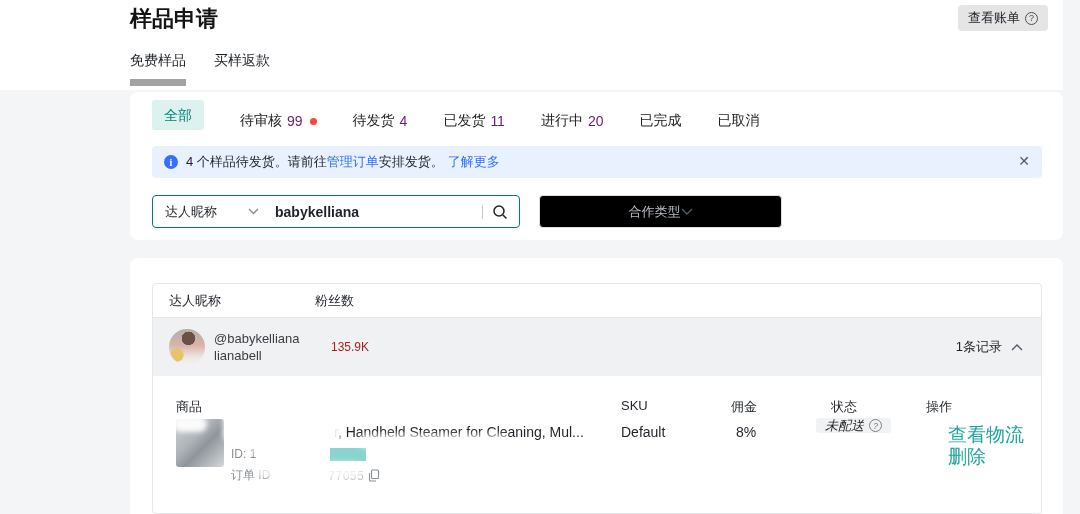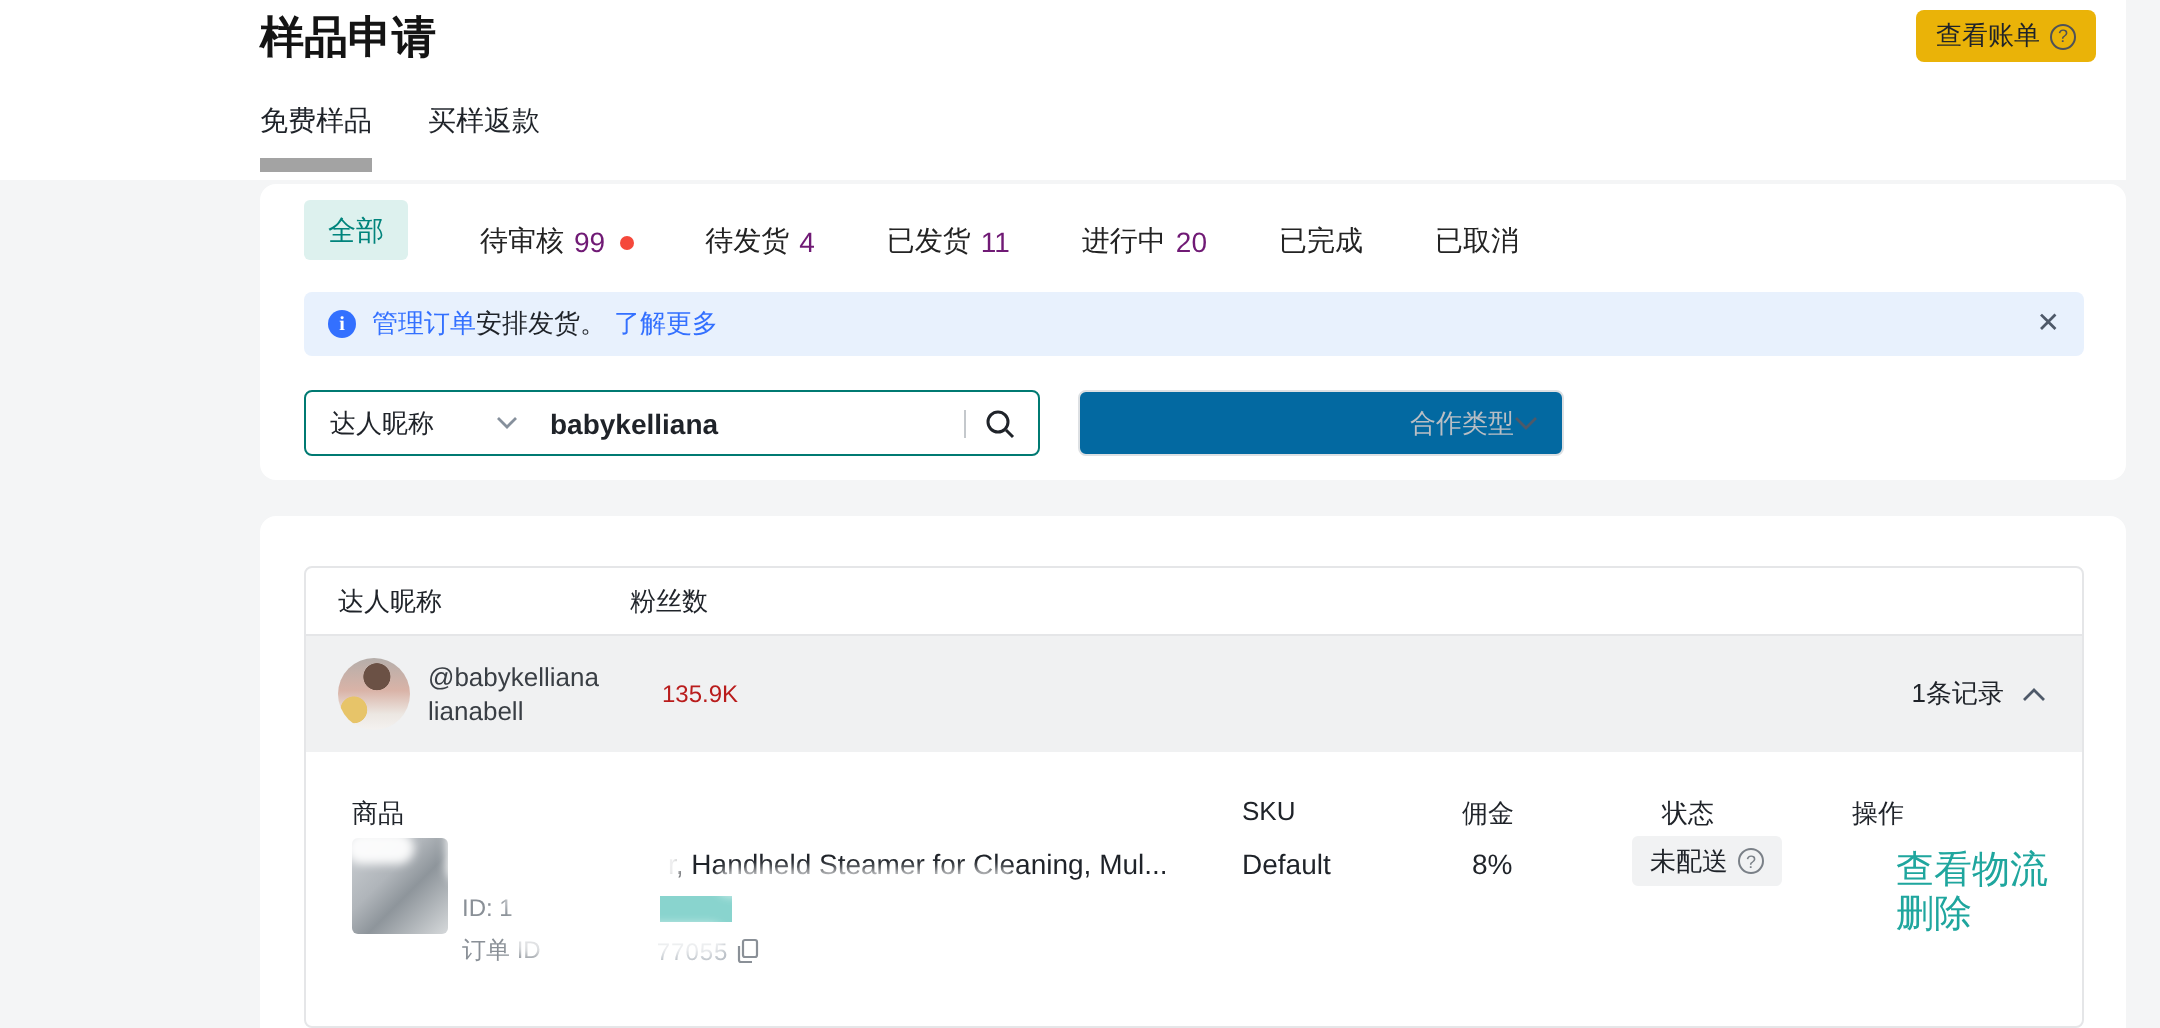--- a/index.html
+++ b/index.html
@@ -4,21 +4,21 @@
 <style>
   * { margin:0; padding:0; box-sizing:border-box; }
   html,body { width:1080px; height:514px; overflow:hidden;
     font-family:"Liberation Sans","DejaVu Sans",sans-serif;
     background:#f4f5f6; color:#1f2329; }
 
   
   #header { position:absolute; left:0; top:0; width:1063px; height:90px; background:#fff;padding-left:16px; }
   #page-title { position:absolute; left:130px; top:4px; font-size:22px; font-weight:700; color:#141414; }
   #bill-btn { position:absolute; left:958px; top:5px; height:26px; padding:0 10px;
-    background:#eab308; border:none; border-radius:4px; font-size:13px; color:#1f2329;
+    background:#e5e5e5; border:none; border-radius:4px; font-size:13px; color:#1f2329;
     display:flex; align-items:center; gap:5px; cursor:pointer; }
   .qcircle { display:inline-flex; width:13px; height:13px; border:1px solid #4e5158; border-radius:50%;
     align-items:center; justify-content:center; font-size:9px; color:#4e5158; }
 
   
   #tabs { position:absolute; left:130px; top:52px; display:flex; gap:28px; font-size:14px; }
   .tab { padding-bottom:9px; cursor:pointer; color:#1f2329; }
   .tab.active { border-bottom:7px solid #a3a3a3; font-weight:400; }
 
   
@@ -40,23 +40,23 @@
 
   
   #searchbox { position:absolute; left:22px; top:103px; width:368px; height:33px; background:#fff;
     border:1.5px solid #007a72; border-radius:4px; display:flex; align-items:center; }
   #sfield { display:flex; align-items:center; justify-content:space-between; width:106px; padding-left:12px;
     font-size:13px; cursor:pointer; flex:none; }
   #squery { margin-left:16px; font-size:14px; font-weight:700; color:#1f2329; flex:1; }
   .caret { width:1px; height:14px; background:#c4c8cc; margin-right:9px; }
   #search-ic { margin-right:11px; cursor:pointer; display:flex; }
 
-  #typeselect { position:absolute; left:409px; top:103px; width:243px; height:33px; background:#0369a1;
+  #typeselect { position:absolute; left:409px; top:103px; width:243px; height:33px; background:#000000;
     border:1px solid #dde0e3; border-radius:4px; display:flex; align-items:center;
-    justify-content:flex-end; padding:0 12px; font-size:13px; cursor:pointer; }
+    justify-content:center; padding:0 12px; font-size:13px; cursor:pointer; }
   #type-ph { color:#b9bec4; }
 
   
   #card2 { position:absolute; left:130px; top:258px; width:933px; height:256px; background:#fff; border-radius:8px 8px 0 0; }
   #tablebox { position:absolute; left:22px; top:25px; width:890px; height:231px;
     border:1px solid #e5e6e8; border-radius:4px; background:#fff; overflow:hidden; }
   #thead { height:34px; display:flex; align-items:center; border-bottom:1px solid #e5e6e8; font-size:13px; color:#1f2329; }
   #th-creator { padding-left:16px; width:162px; }
   #creator-row { height:58px; background:#f0f1f2; display:flex; align-items:center; padding:0 18px 0 16px; position:relative; }
   #avatar { width:36px; height:36px; border-radius:50%; flex:none; overflow:hidden;
@@ -74,21 +74,21 @@
     background:linear-gradient(135deg,#ccd0d4 0%,#b0b5ba 38%,#8e959b 58%,#d6d9db 100%); }
   #prod-title { position:absolute; left:181px; top:140px; font-size:14px; color:#1f2329; white-space:nowrap; }
   .meta-line { position:absolute; left:78px; font-size:12px; color:#8a9097; display:flex; align-items:center; }
   #id-line { top:163px; }
   #order-line { top:183px; }
   #id-swatch { width:36px; height:13px; background:#74ccc6; opacity:.85; margin-left:74px; }
   #order-tail { color:#b9bfc6; margin:0 4px 0 58px; letter-spacing:.5px; }
   #sku-val { position:absolute; left:468px; top:140px; font-size:14px; }
   #comm-val { position:absolute; left:583px; top:140px; font-size:14px; }
   #status-badge { position:absolute; left:663px; top:134px; background:#f1f2f3; border-radius:3px;
-    height:25px; padding:0 9px; display:flex; align-items:center; gap:5px; font-size:13px; color:#1f2329; }
+    height:15px; padding:0 9px; display:flex; align-items:center; gap:5px; font-size:13px; color:#1f2329;font-style:italic; }
   .act { position:absolute; left:795px; font-size:19px; color:#1fa69e; cursor:pointer; }
   #act-log { top:138px; } #act-del { top:160px; }
 
   
   .redact { position:absolute; background:rgba(255,255,255,.93); border-radius:8px; filter:blur(2.5px); }
 
   svg { display:block; }
 </style>
 </head>
 <body>
@@ -128,20 +128,21 @@
     <div class="f-item">
       <span>已完成</span>
     </div>
     <div class="f-item">
       <span>已取消</span>
     </div>
   </div>
 
   <div id="banner">
     <span id="info-ic">i</span>
+    <span>4 个样品待发货。请前往</span>
       <a class="blink">管理订单</a>
       <span>安排发货。</span>
       <a class="blink" style="margin-left:4px">了解更多</a>
     <span id="banner-close">✕</span>
   </div>
 
   <div id="searchbox">
     <div id="sfield">
       <span>达人昵称</span>
       <svg width="11" height="7" viewBox="0 0 11 7">

